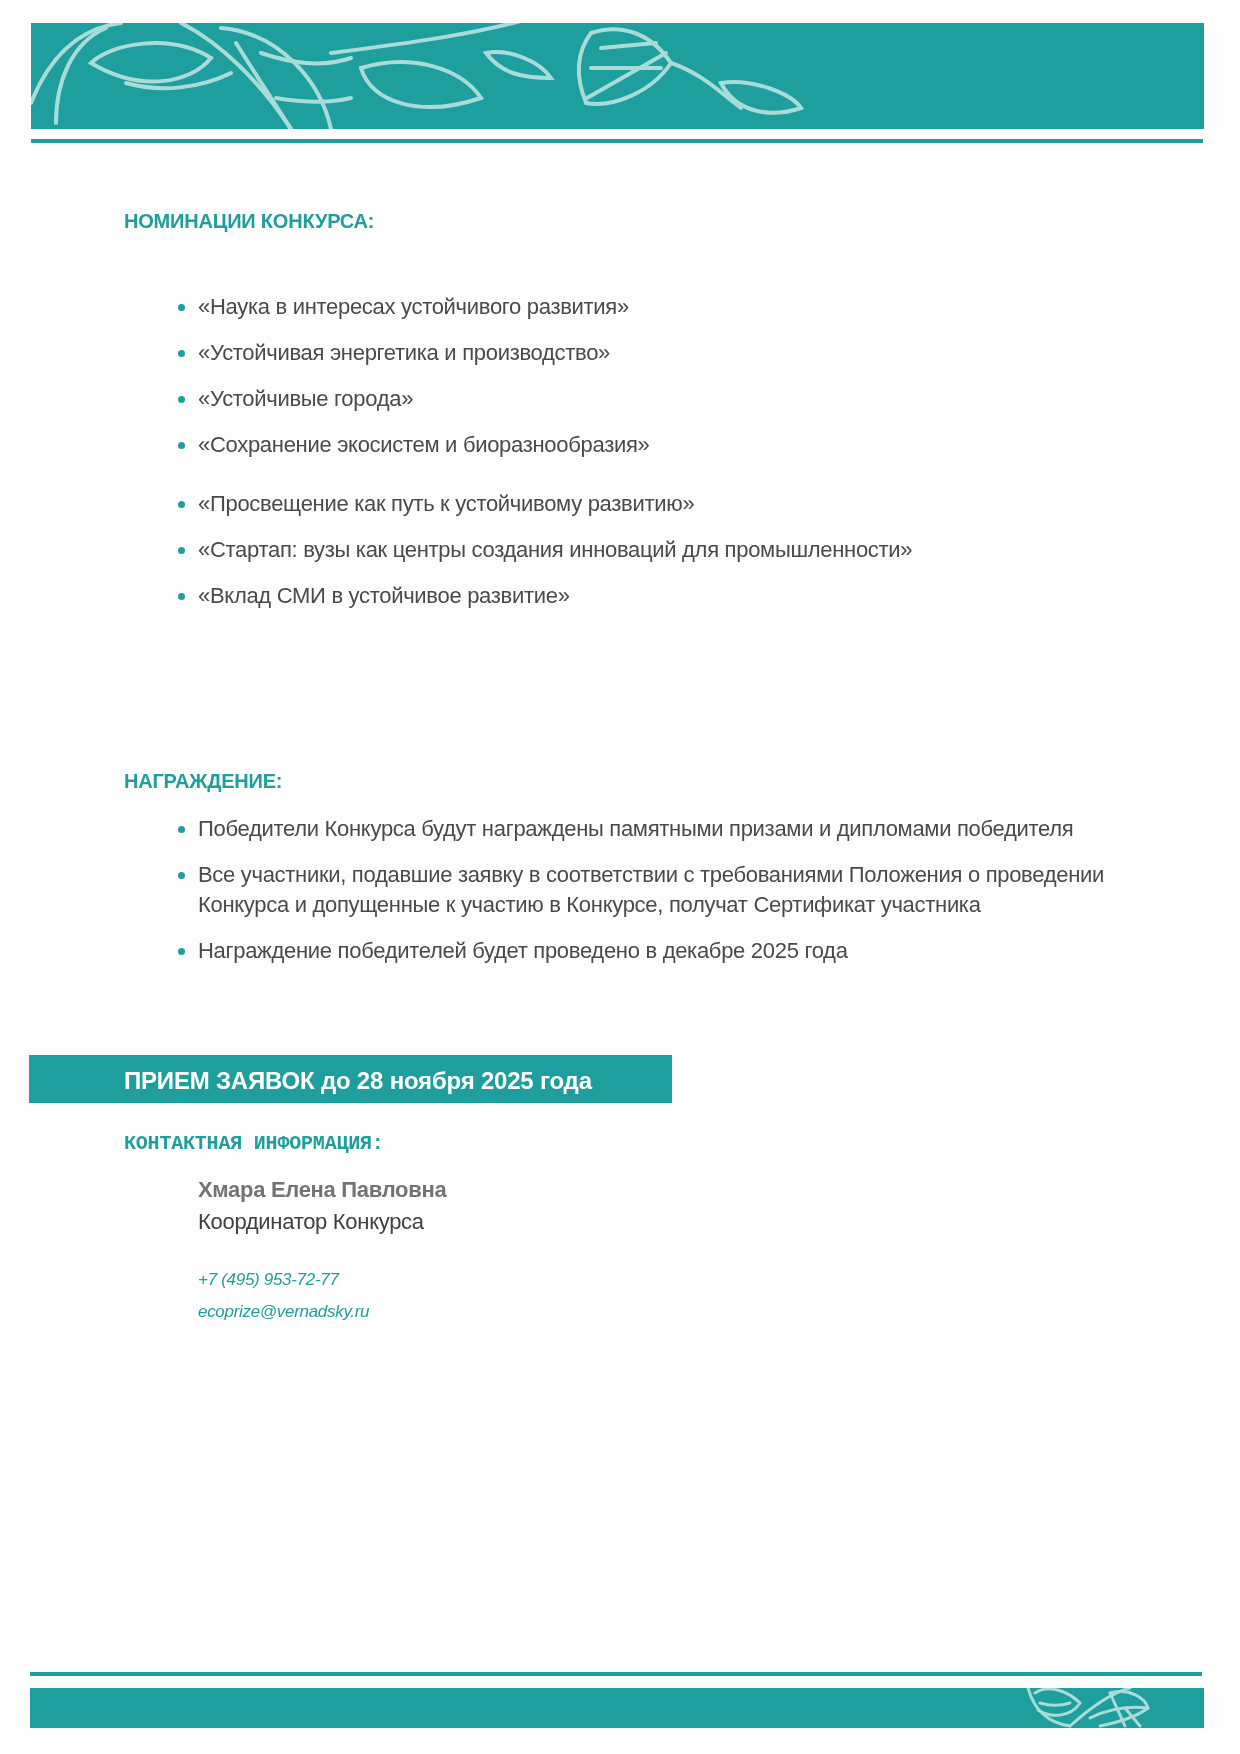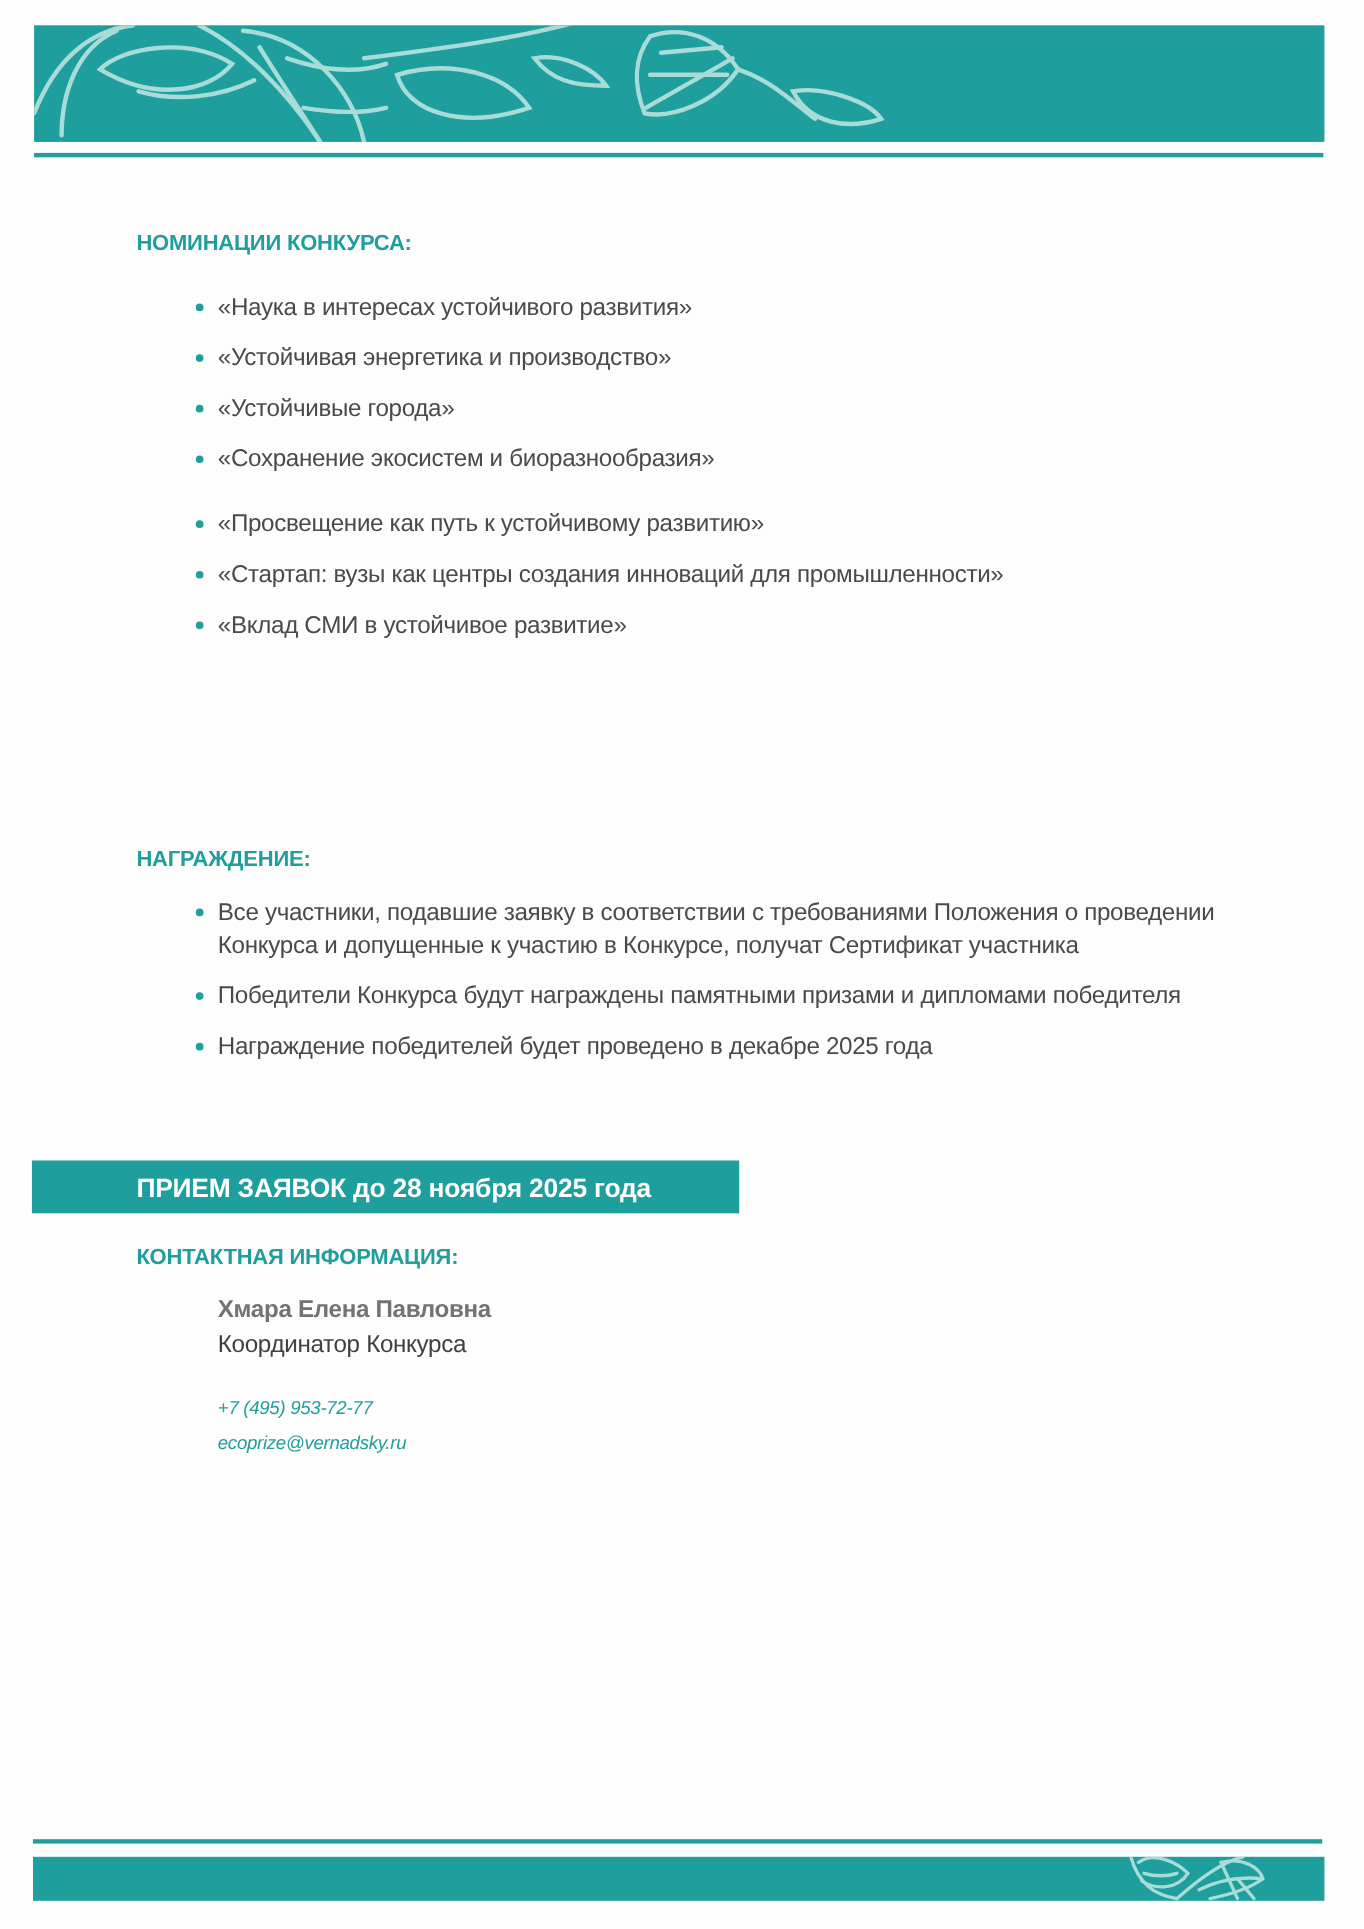--- a/index.html
+++ b/index.html
@@ -87,41 +87,41 @@
     <path d="M560 45 L630 45"></path>
     <path d="M570 25 L625 20"></path>
     <path d="M640 40 C670 50 690 70 710 85"></path>
     <path d="M690 60 C720 55 760 70 770 85 C740 95 705 90 690 60 Z"></path>
   </svg>
 </div>
 <div class="header-line"></div>
 
 <div class="section-title" style="top:210px;">НОМИНАЦИИ КОНКУРСА:</div>
 <ul class="bullets" style="top:264px;">
-  <li style="margin-bottom:16px;"><span class="dot"></span><span>«Наука в интересах устойчивого развития»</span></li>
+  <li style="margin-bottom:16px;margin-top:28px;"><span class="dot"></span><span>«Наука в интересах устойчивого развития»</span></li>
   <li style="margin-bottom:16px;"><span class="dot"></span><span>«Устойчивая энергетика и производство»</span></li>
   <li style="margin-bottom:16px;"><span class="dot"></span><span>«Устойчивые города»</span></li>
   <li style="margin-bottom:29px;"><span class="dot"></span><span>«Сохранение экосистем и биоразнообразия»</span></li>
   <li style="margin-bottom:16px;"><span class="dot"></span><span>«Просвещение как путь к устойчивому развитию»</span></li>
   <li style="margin-bottom:16px;"><span class="dot"></span><span>«Стартап: вузы как центры создания инноваций для промышленности»</span></li>
   <li style="margin-bottom:16px;"><span class="dot"></span><span>«Вклад СМИ в устойчивое развитие»</span></li>
 </ul>
 
 <div class="section-title" style="top:770px;">НАГРАЖДЕНИЕ:</div>
 <ul class="bullets" style="top:814px; width:1030px;">
+  <li style="margin-bottom:16px;"><span class="dot"></span><span>Победители Конкурса будут награждены памятными призами и дипломами победителя</span></li>
   <li style="margin-bottom:16px;"><span class="dot"></span><span>Все участники, подавшие заявку в соответствии с требованиями Положения о проведении</span><br><span>Конкурса и допущенные к участию в Конкурсе, получат Сертификат участника</span></li>
-  <li style="margin-bottom:16px;"><span class="dot"></span><span>Победители Конкурса будут награждены памятными призами и дипломами победителя</span></li>
   <li><span class="dot"></span><span>Награждение победителей будет проведено в декабре 2025 года</span></li>
 </ul>
 
 <div class="deadline-bar">
   <span>ПРИЕМ ЗАЯВОК до 28 ноября 2025 года</span>
 </div>
 
-<div class="section-title" style="top:1132px;">КОНТАКТНАЯ ИНФОРМАЦИЯ:</div>
+<div class="section-title" style="top:1132px;font-family:Liberation Mono, monospace;">КОНТАКТНАЯ ИНФОРМАЦИЯ:</div>
 <div class="contact-name">Хмара Елена Павловна</div>
 <div class="contact-role">Координатор Конкурса</div>
 <div class="contact-phone">+7 (495) 953-72-77</div>
 <div class="contact-email">ecoprize@vernadsky.ru</div>
 
 <div class="footer-line"></div>
 <div class="footer-band deco">
   <svg width="1174" height="40" viewBox="0 0 1174 40" fill="none" stroke="#a8dcd8" stroke-width="3" stroke-linecap="round">
     <path d="M998 0 C1005 25 1020 35 1040 38"></path>
     <path d="M1005 5 C1020 -5 1040 5 1050 15 C1040 30 1020 30 1008 22"></path>

